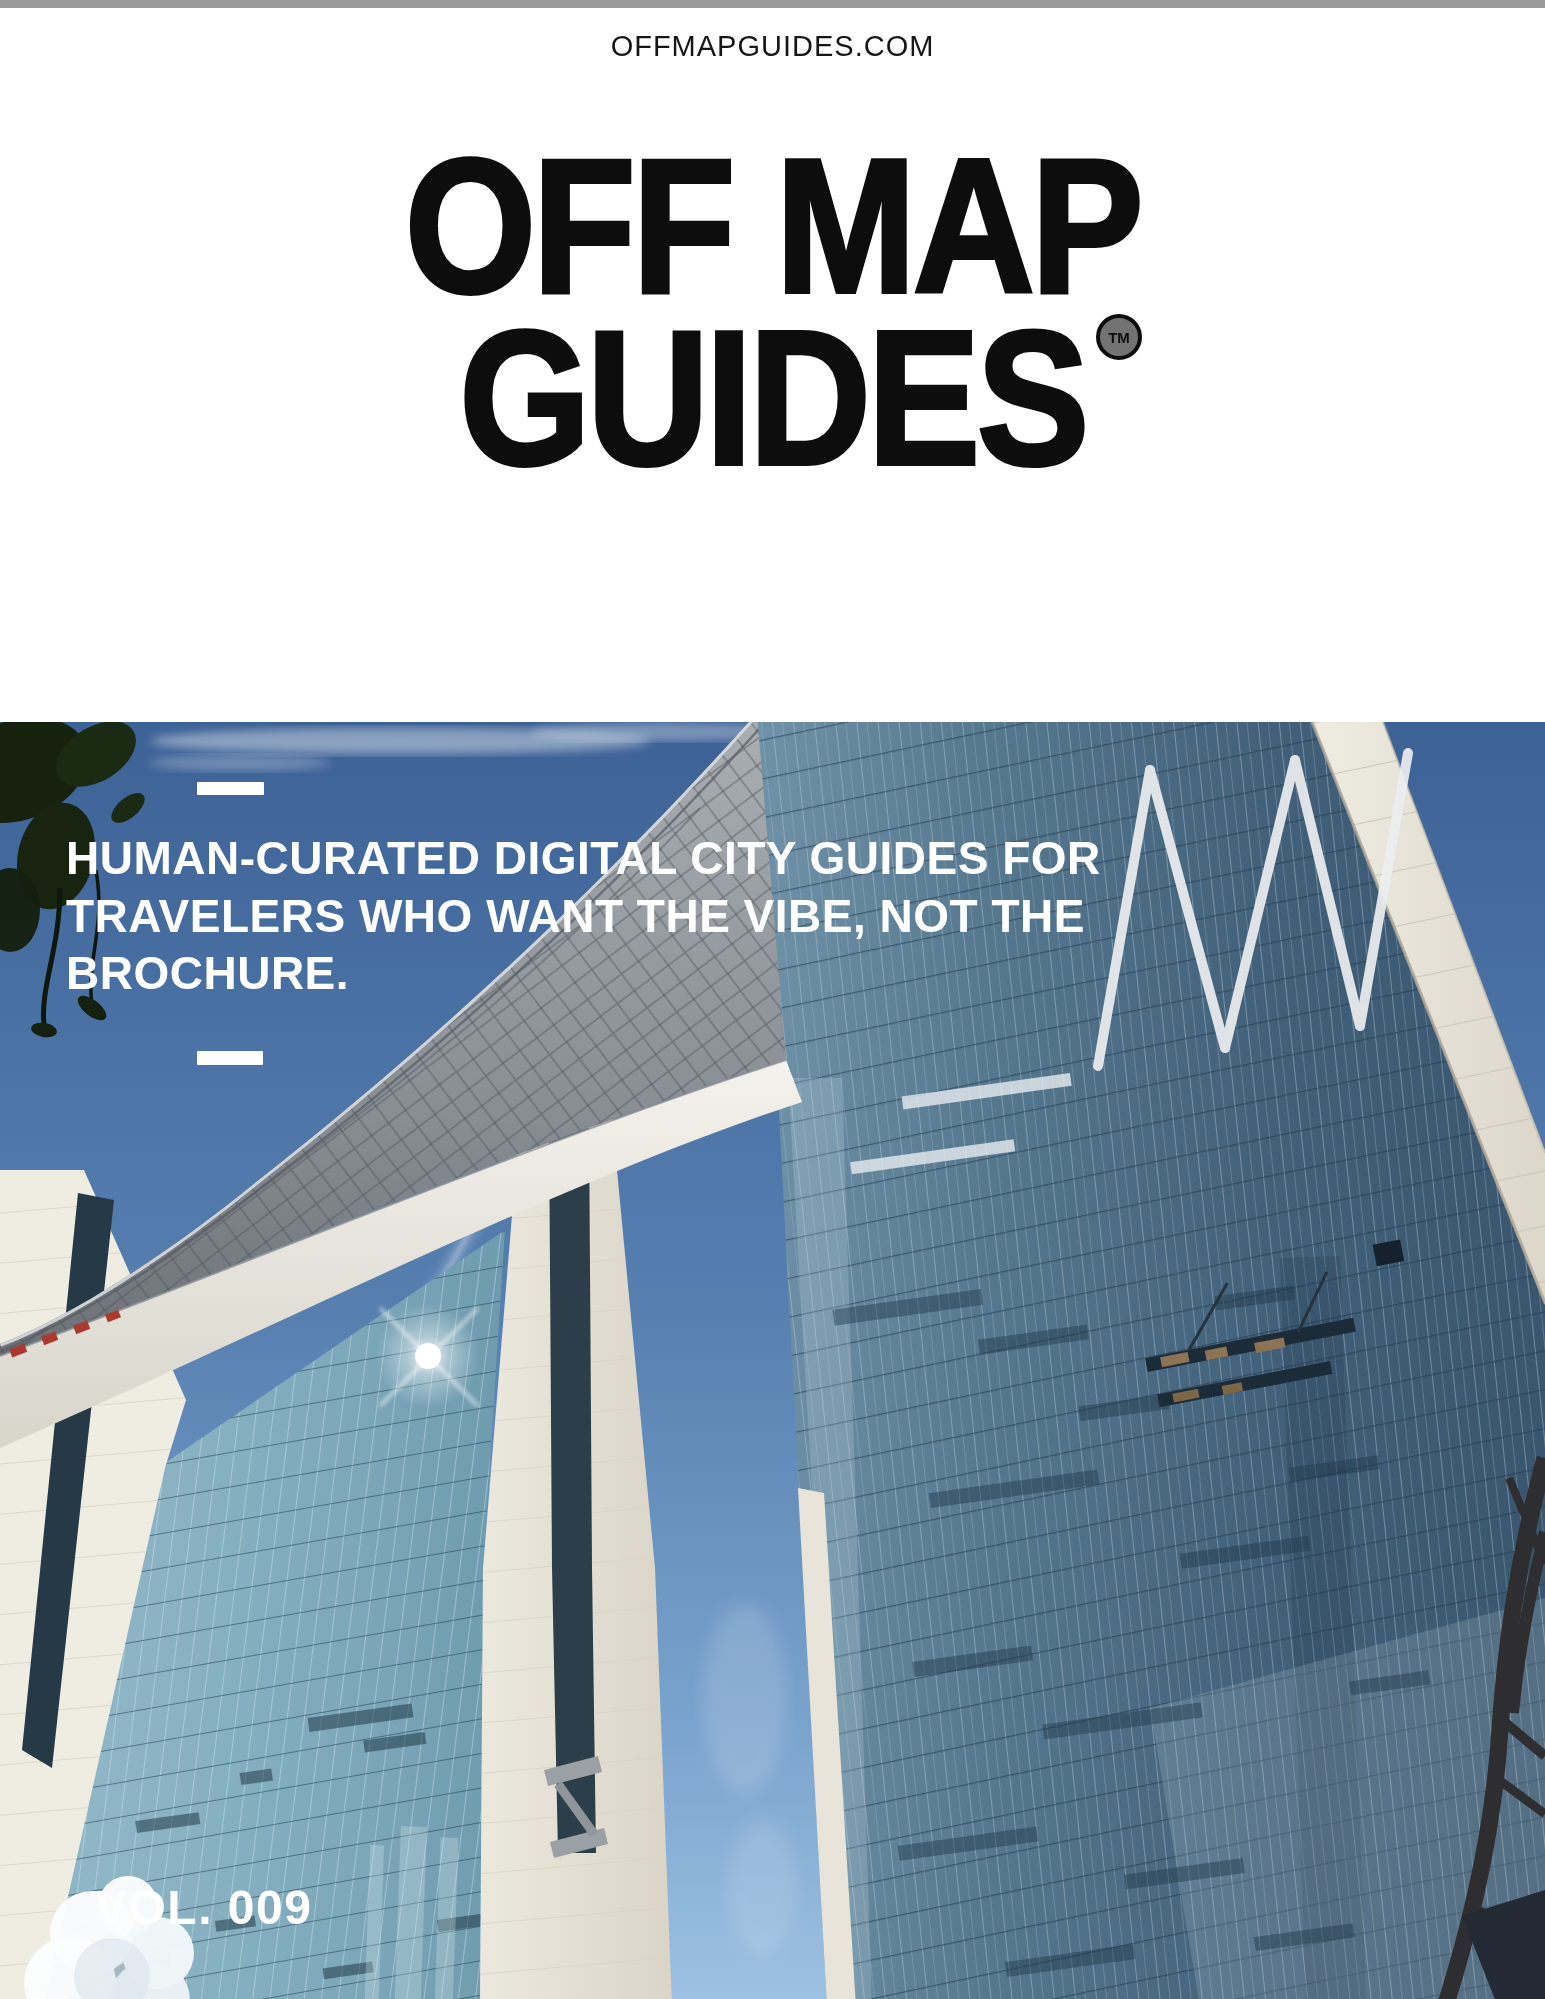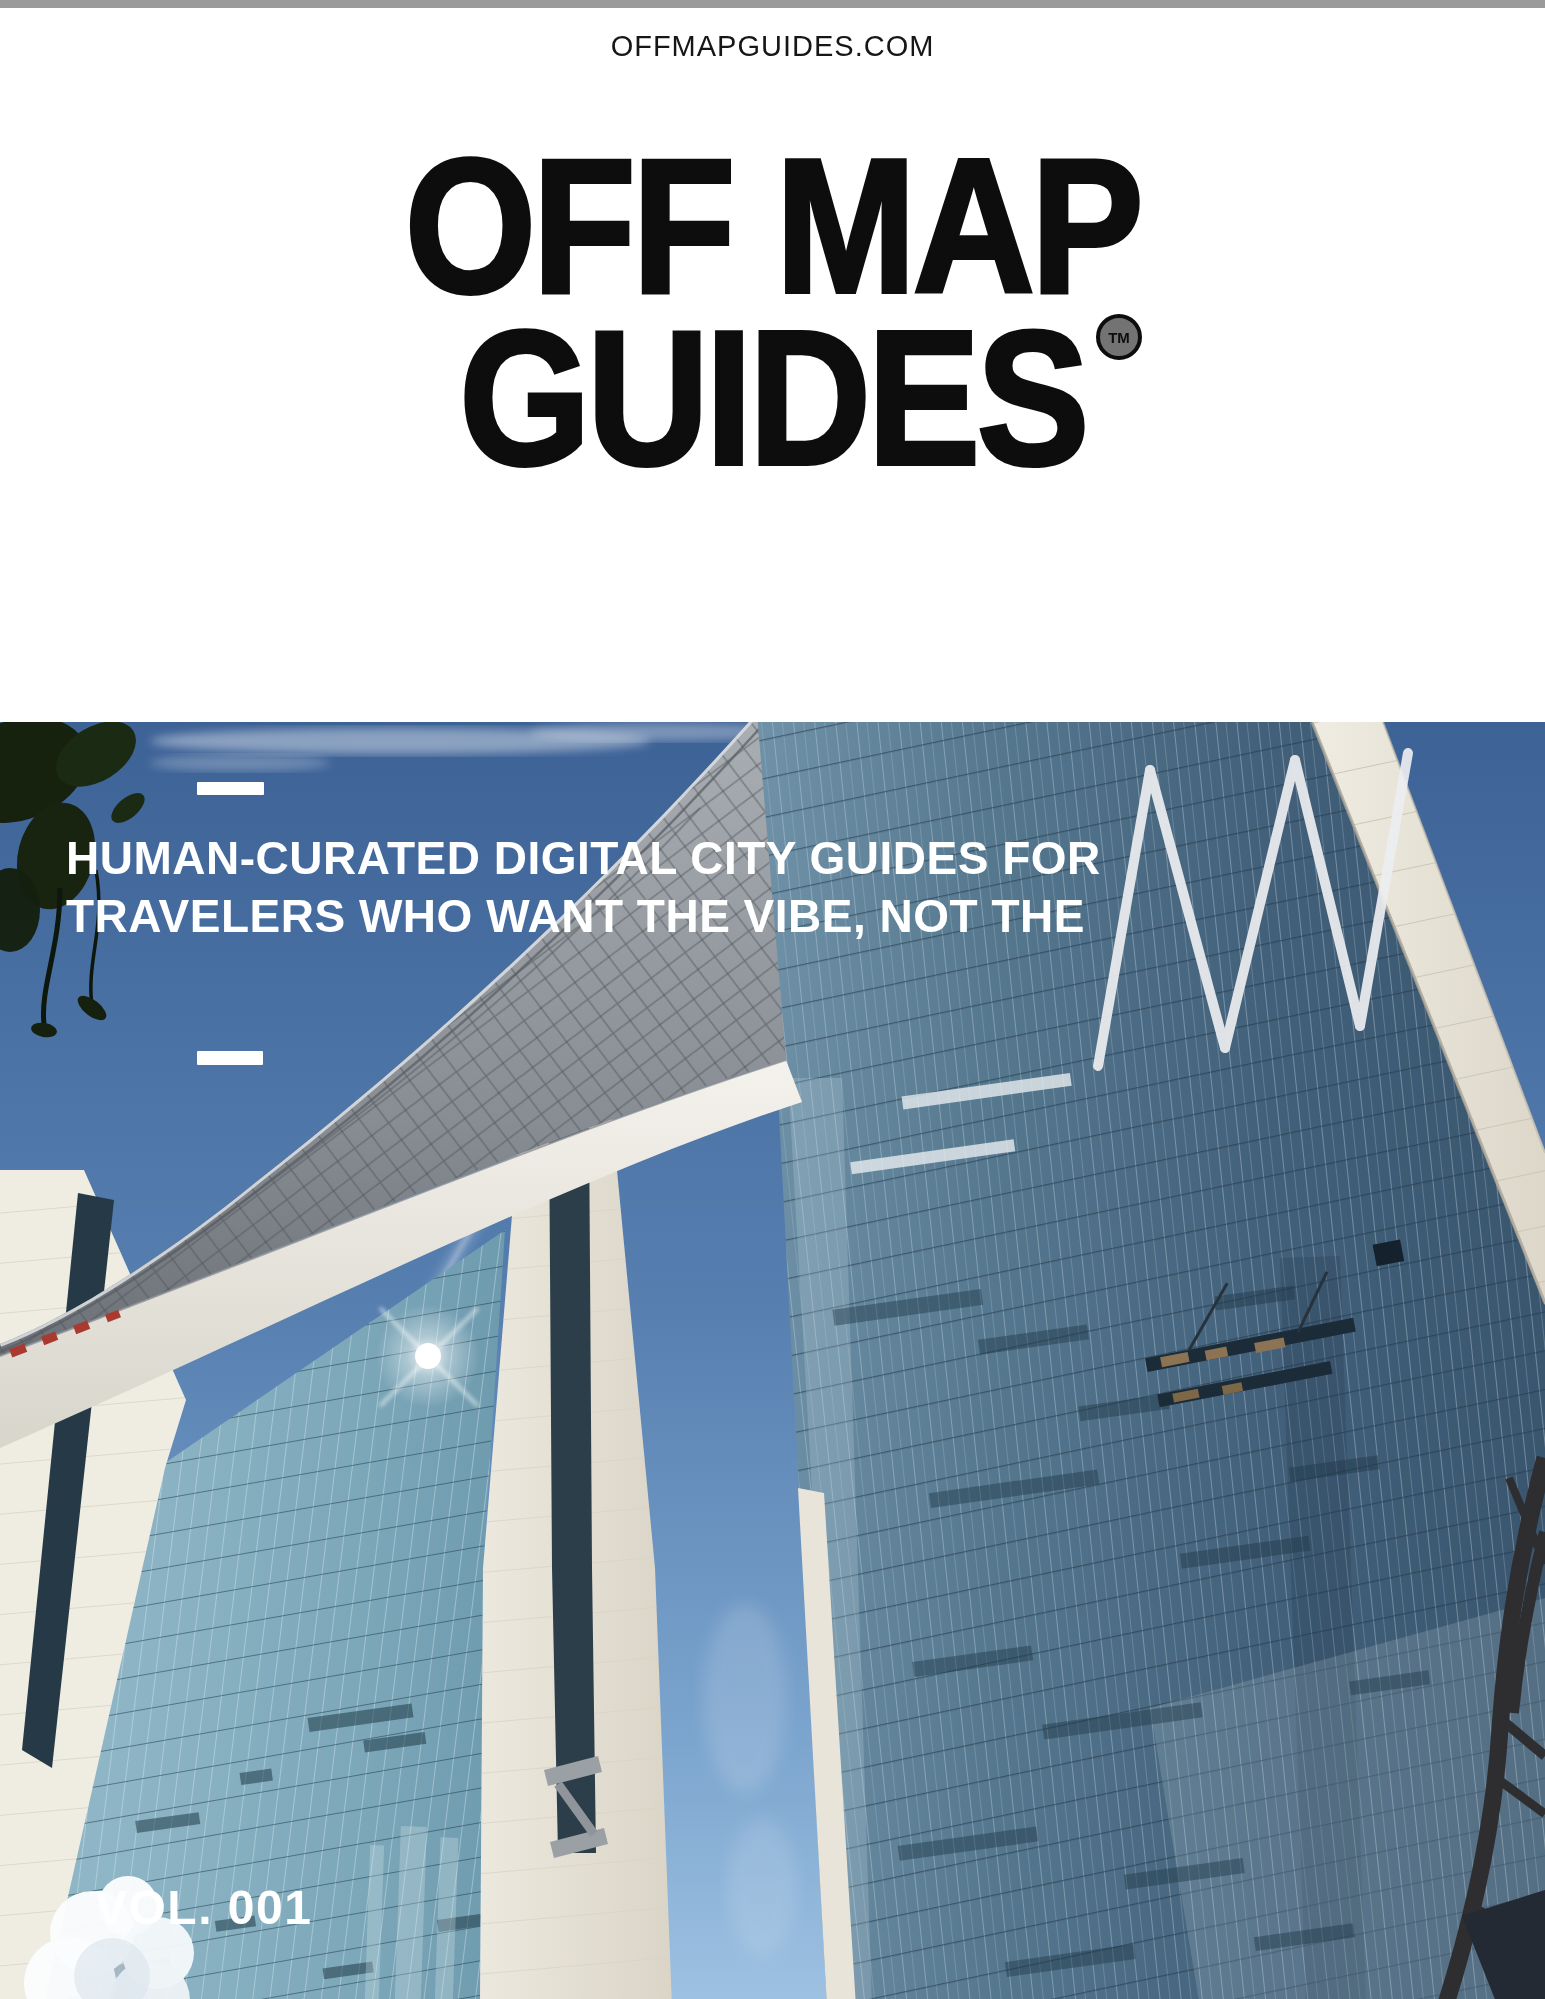--- a/index.html
+++ b/index.html
@@ -313,18 +313,19 @@
       <ellipse cx="44" cy="1022" rx="13" ry="7" fill="#15200e" transform="rotate(10 44 1022)"></ellipse>
       <ellipse cx="128" cy="800" rx="20" ry="10" fill="#1b2a12" transform="rotate(-40 128 800)"></ellipse>
     </g>
   </svg>
   </div>
 
   <div class="dash d1"></div>
   <div class="tagline">
     <span>HUMAN-CURATED DIGITAL CITY GUIDES FOR</span><br>
     <span>TRAVELERS WHO WANT THE VIBE, NOT THE</span><br>
+    <span>BROCHURE.</span>
   </div>
   <div class="dash d2"></div>
 
-  <div class="volume">VOL. 001</div>
+  <div class="volume">VOL. 009</div>
 
 </div>
 
 </body></html>

